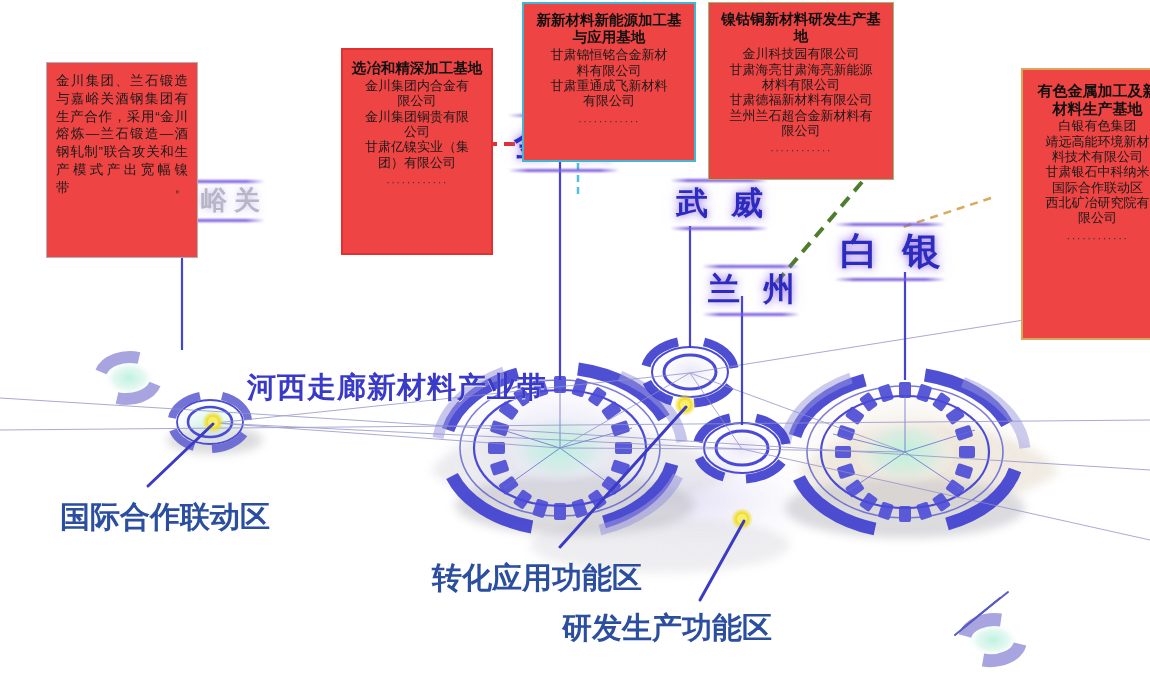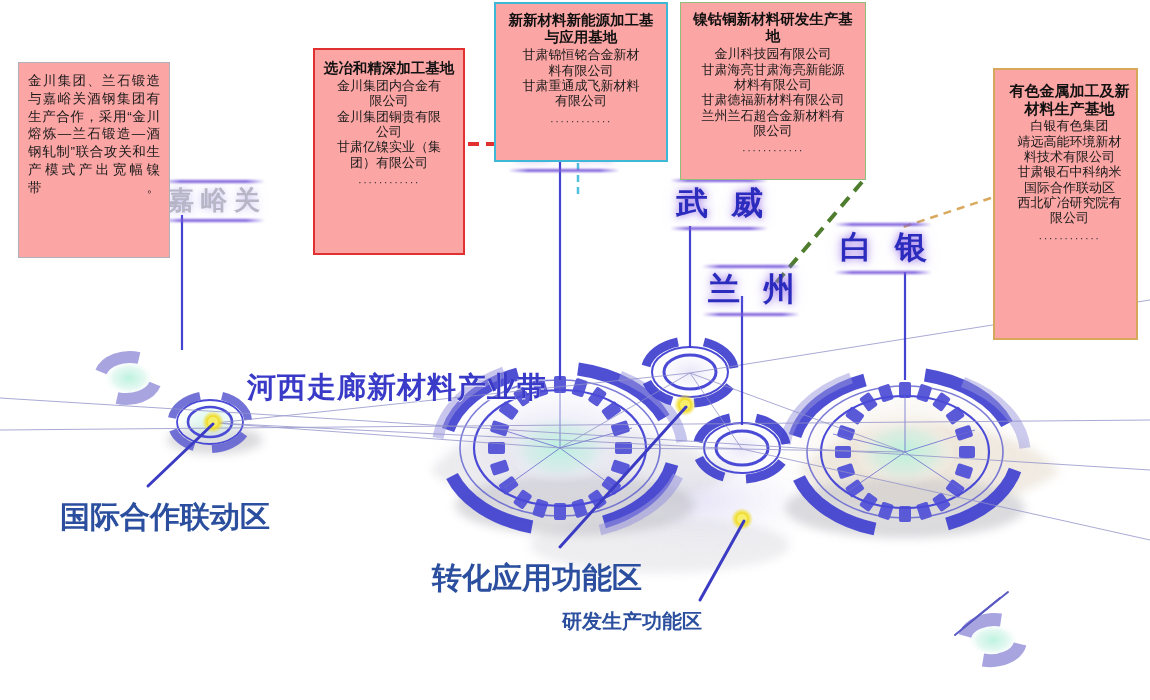--- a/index.html
+++ b/index.html
@@ -11,25 +11,26 @@
     width:1150px;height:700px;
     background:#ffffff;
     overflow:hidden;
   }
   #artboard{position:absolute;inset:0;}
 
   
   .infobox{
     position:absolute;
     box-sizing:border-box;
-    background:#fca5a5;
+    background:#ef4444;
     text-align:center;
     line-height:1.18;
     color:#1a1a1a;
     z-index:30;
+    margin-left:28px;
   }
   .infobox .bx-title{
     font-weight:bold;
     display:block;
     margin-bottom:1px;
     color:#111;
   }
   .infobox .bx-body{display:block;}
   .infobox .bx-body .ln{display:block;}
   .infobox .bx-dots{
@@ -93,34 +94,34 @@
     background:linear-gradient(90deg,rgba(150,120,235,0) 0%,rgba(120,90,220,.95) 18%,rgba(120,90,220,.95) 82%,rgba(150,120,235,0) 100%);
     filter:blur(1.2px);
   }
   .city .bar.top{top:-3px;}
   .city .bar.bot{bottom:-4px;}
   #city-jiayuguan{left:168px;top:183px;font-size:26px;color:#b6b6c6;
      text-shadow:0 0 8px rgba(170,150,235,.55);text-align:center;}
   #city-jinchang{left:514px;top:117px;font-size:38px;}
   #city-wuwei{left:676px;top:182px;font-size:32px;}
   #city-lanzhou{left:708px;top:268px;font-size:32px;}
-  #city-baiyin{left:840px;top:226px;font-size:32px;}
+  #city-baiyin{left:840px;top:226px;font-size:38px;}
 
   
   .zonelabel{
     position:absolute;z-index:27;
     font-weight:bold;color:#2a4a9c;white-space:nowrap;
   }
   #band-label{
     left:247px;top:368px;font-size:29px;color:#3a3ac8;letter-spacing:1px;
     text-shadow:0 1px 0 rgba(255,255,255,.9);
   }
   #zone-intl{left:60px;top:497px;font-size:30px;color:#2b4f9e;}
   #zone-trans{left:432px;top:558px;font-size:30px;color:#2b4f9e;}
-  #zone-rd{left:562px;top:608px;font-size:20px;color:#2b4f9e;}
+  #zone-rd{left:562px;top:608px;font-size:30px;color:#2b4f9e;}
 
   
   svg.layer{position:absolute;left:0;top:0;width:1150px;height:700px;overflow:visible;}
   #svg-back{z-index:5;}
   #svg-mid{z-index:12;}
   #svg-front{z-index:20;}
 </style>
 </head>
 <body>
 

